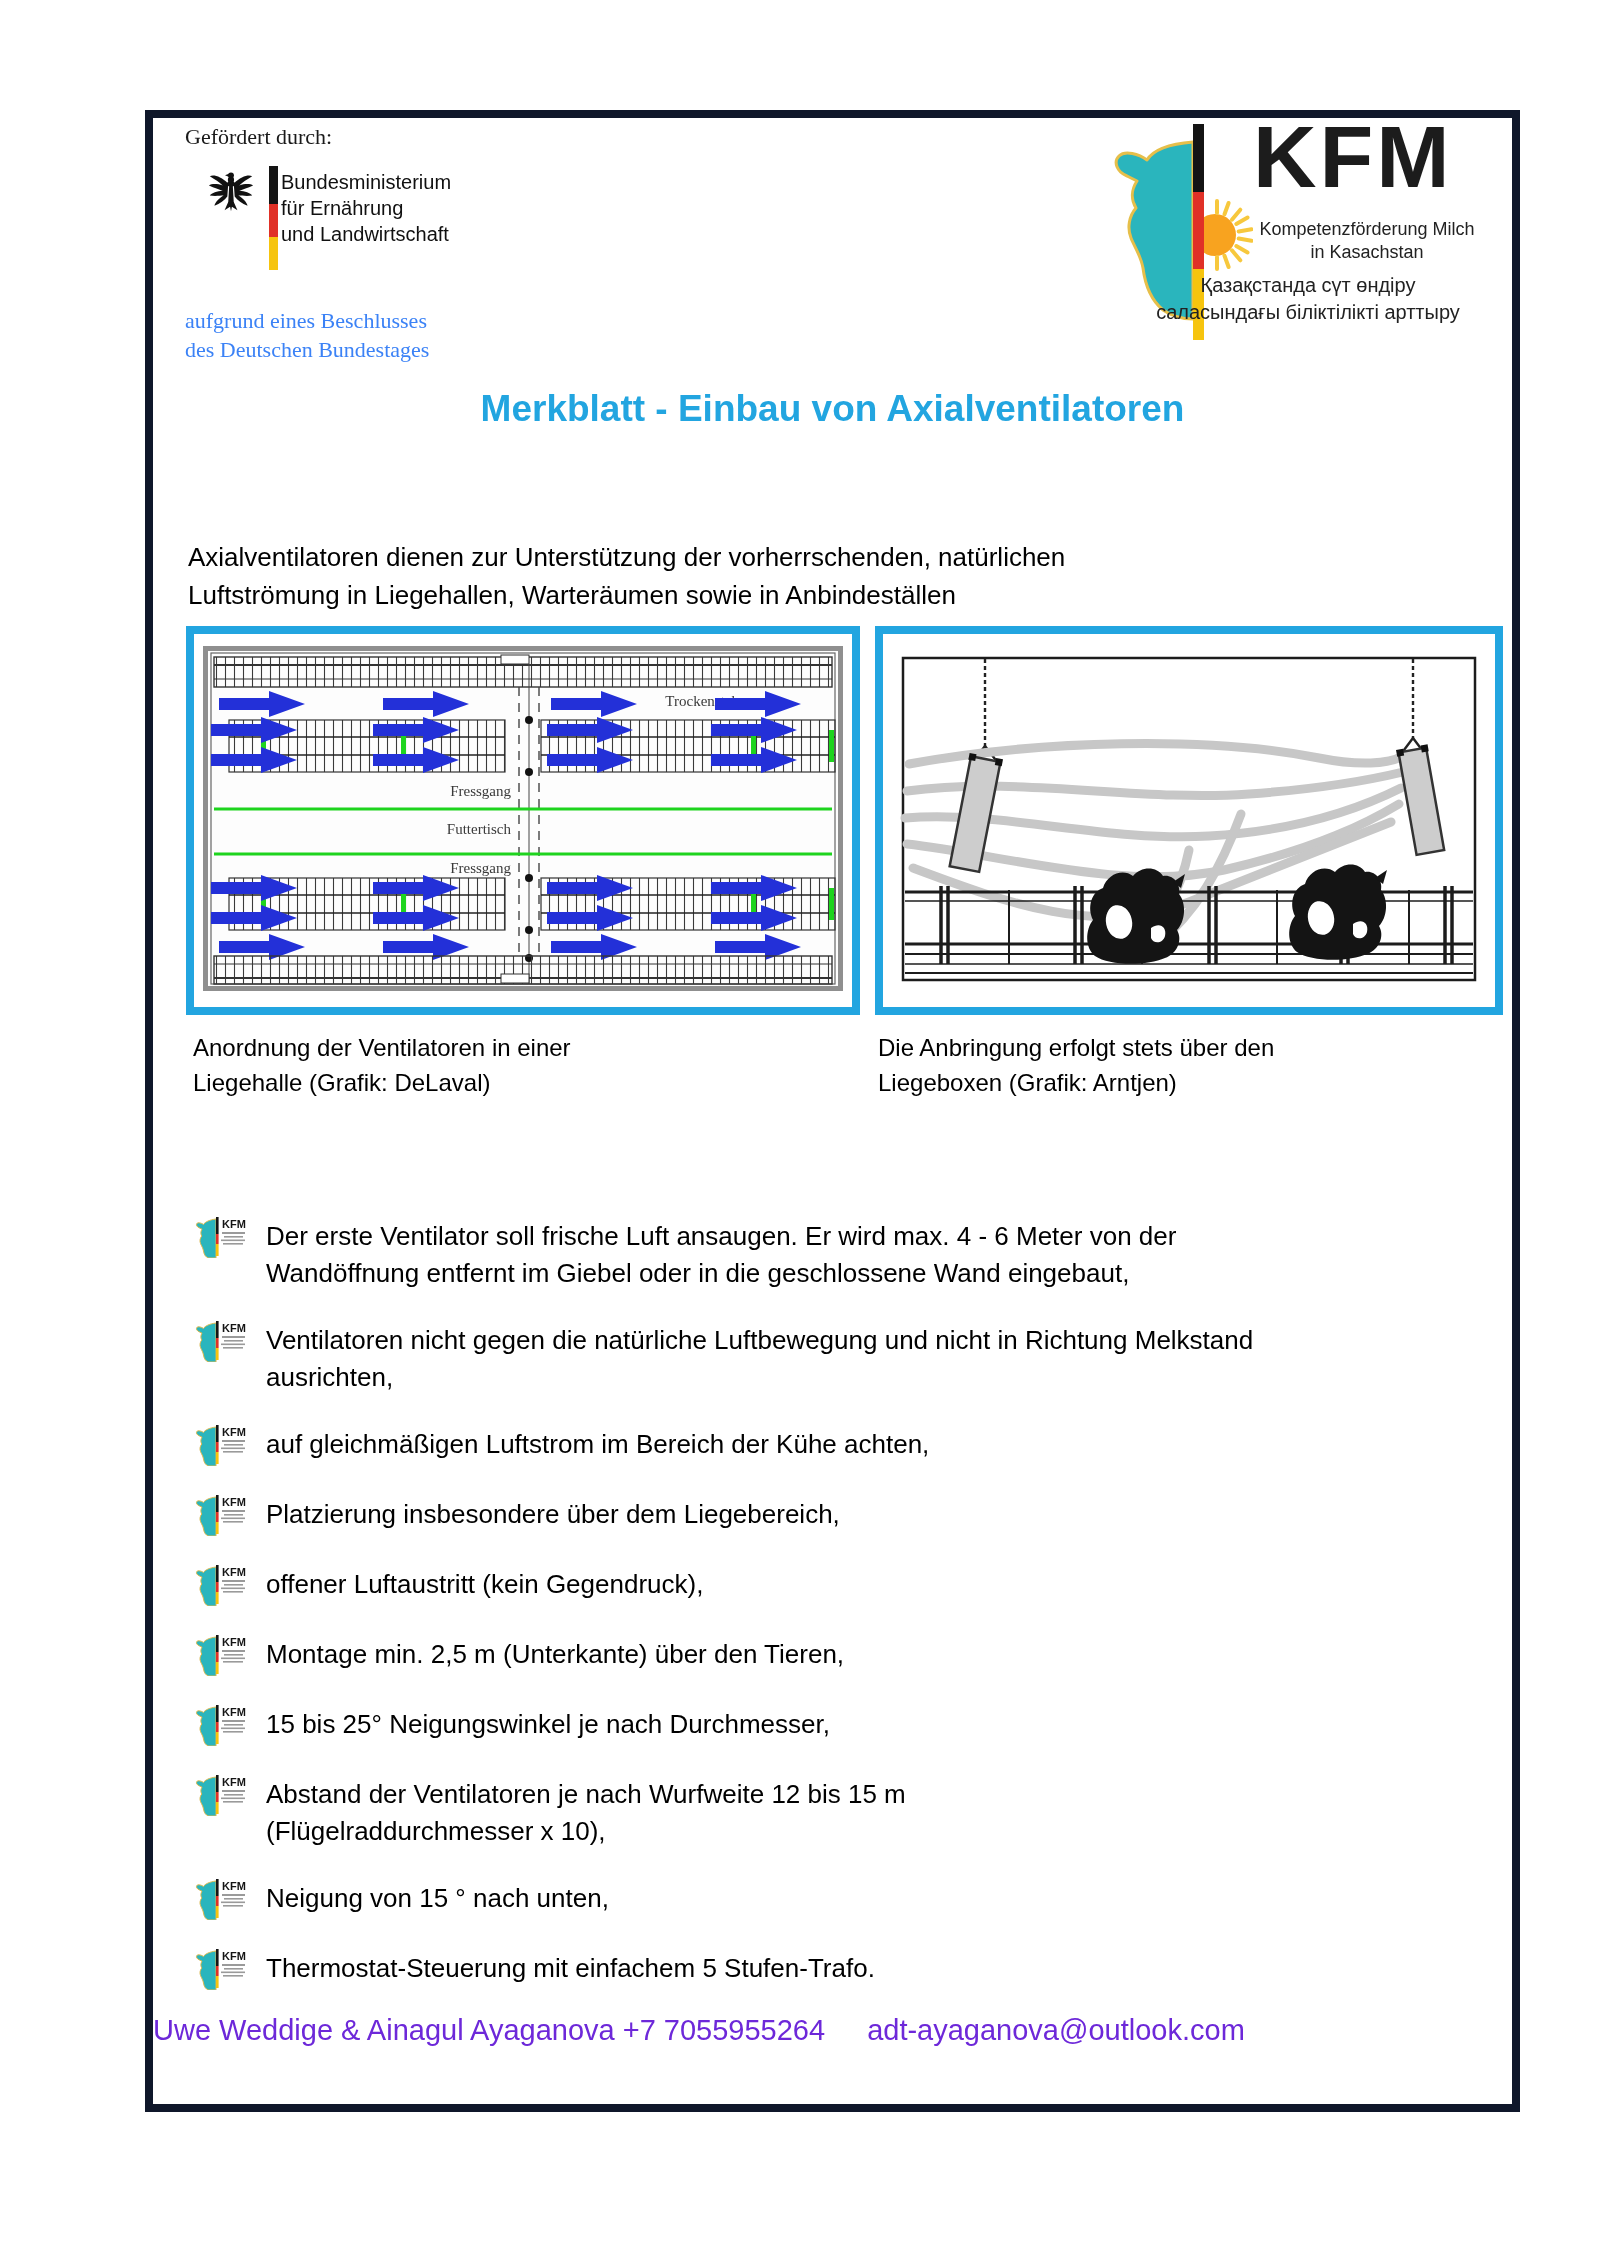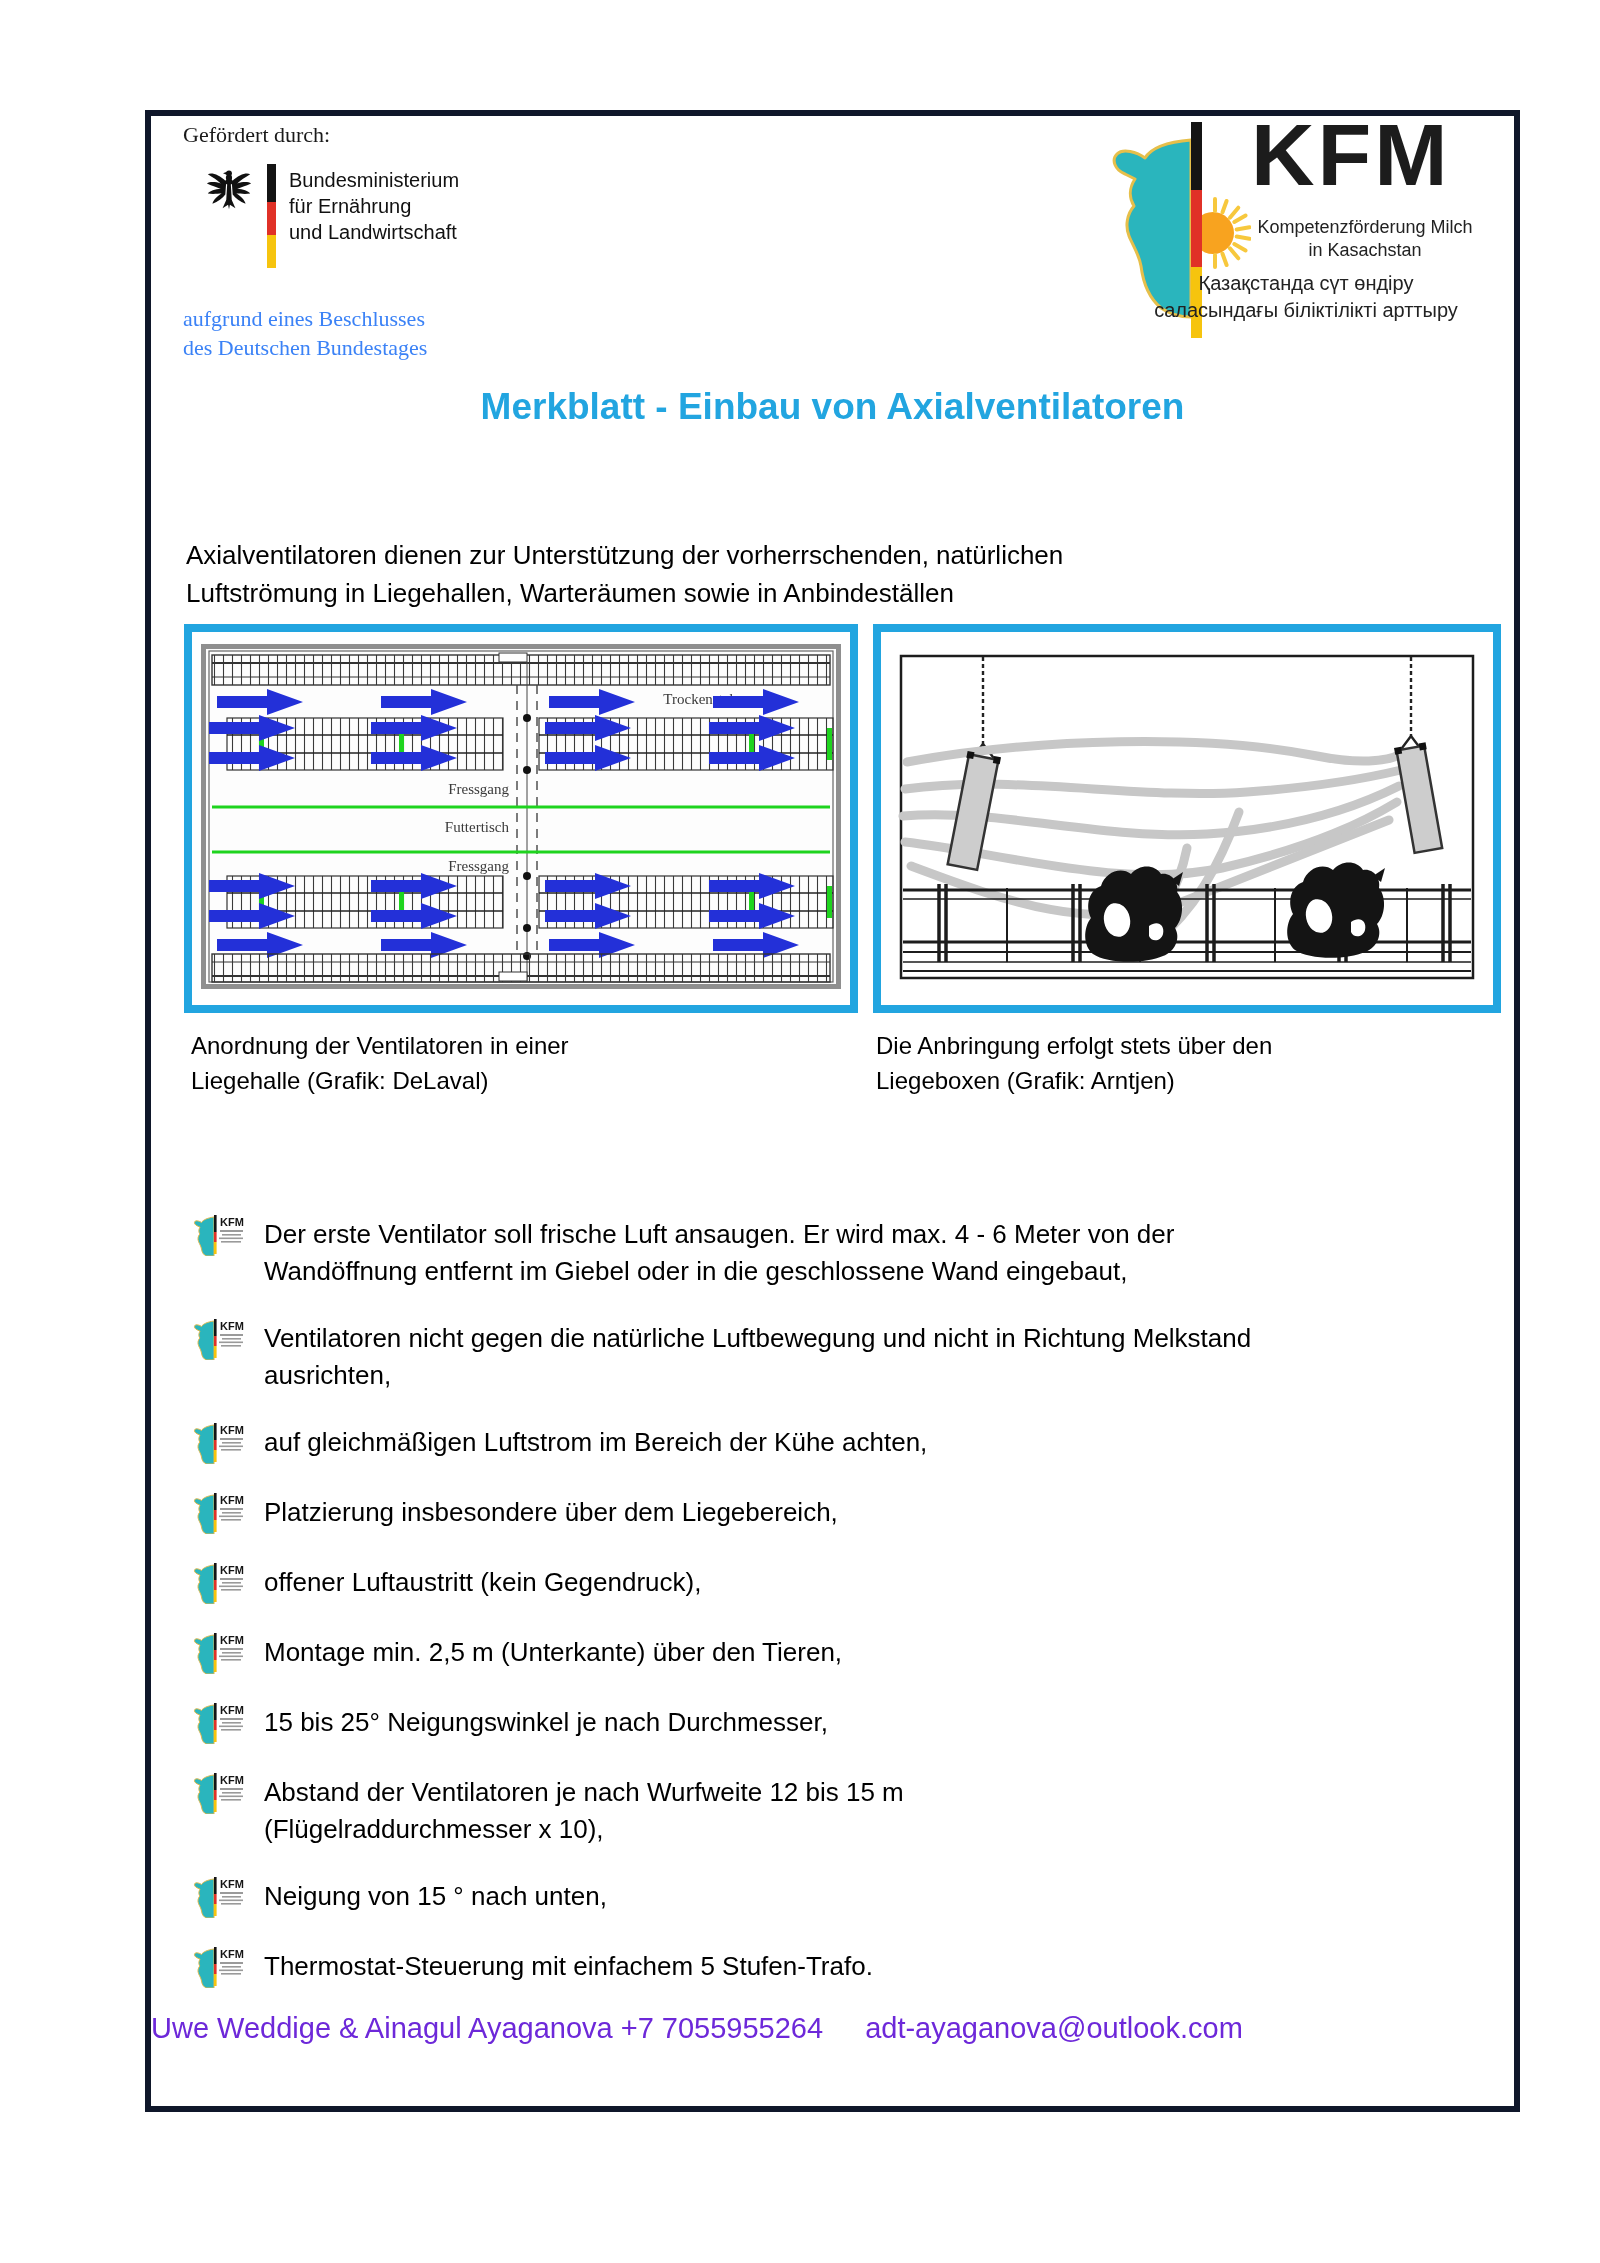--- a/index.html
+++ b/index.html
@@ -1,29 +1,29 @@
 <!DOCTYPE html>
 <html><head>
 <meta charset="utf-8">
 <style>
   *{margin:0;padding:0;box-sizing:border-box}
   html,body{background:#fff}
   .page{position:relative;width:1600px;height:2263px;background:#fff;overflow:hidden;
         font-family:"Liberation Sans",sans-serif;color:#000}
   .frame{position:absolute;left:145px;top:110px;width:1375px;height:2002px;
-         border:6px solid #0f172a;background:#fff}
+         border:8px solid #0f172a;background:#fff}
 
   
   .funded{position:absolute;left:32px;top:6px;font-family:"Liberation Serif",serif;
           font-size:22px;color:#1a1a1a}
   .bmel{position:absolute;left:55px;top:48px;display:flex}
   .eagle{width:46px;height:46px;margin-top:2px}
   .flagbar{width:9px;height:104px;margin-left:15px;display:flex;flex-direction:column}
   .fb-b{height:38px;background:#141414}.fb-r{height:33px;background:#e03127}.fb-g{height:33px;background:#f6c40e}
-  .bmel-text{margin-left:13px;font-size:20px;line-height:26px;white-space:pre-line;color:#111;padding-top:3px}
+  .bmel-text{margin-left:3px;font-size:20px;line-height:26px;white-space:pre-line;color:#111;padding-top:3px}
   .decree{position:absolute;left:32px;top:188px;font-family:"Liberation Serif",serif;
           font-size:22px;line-height:29px;white-space:pre-line;color:#3b82f6}
 
   
   .kfm{position:absolute;left:950px;top:2px;width:405px;height:235px}
   .kfm-graphic{position:absolute;left:0;top:0;width:150px;height:228px}
   .kfm-acronym{position:absolute;left:150px;top:-14px;font-size:88px;font-weight:800;
                letter-spacing:3px;color:#1c1c1c}
   .kfm-sub{position:absolute;left:118px;top:98px;width:292px;text-align:center;
            font-size:18px;line-height:23px;white-space:pre-line;color:#222}

